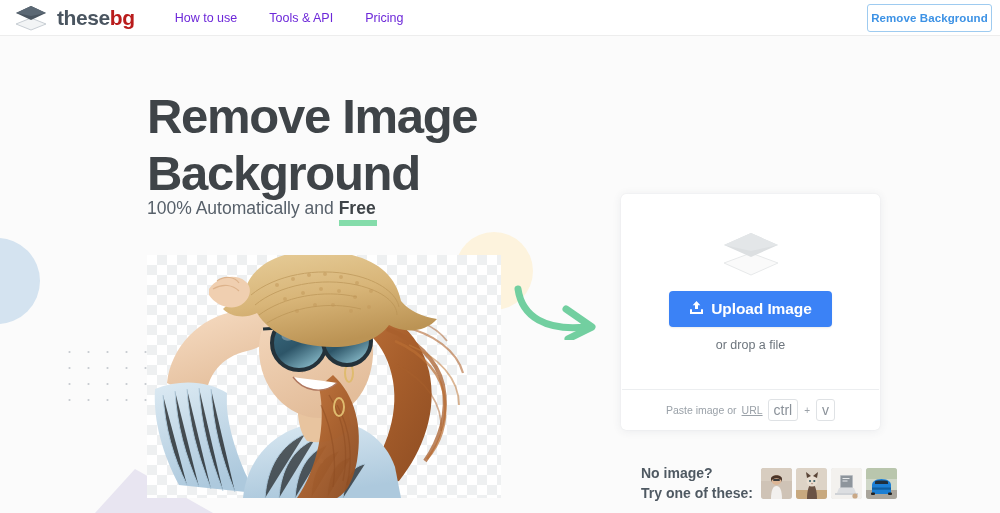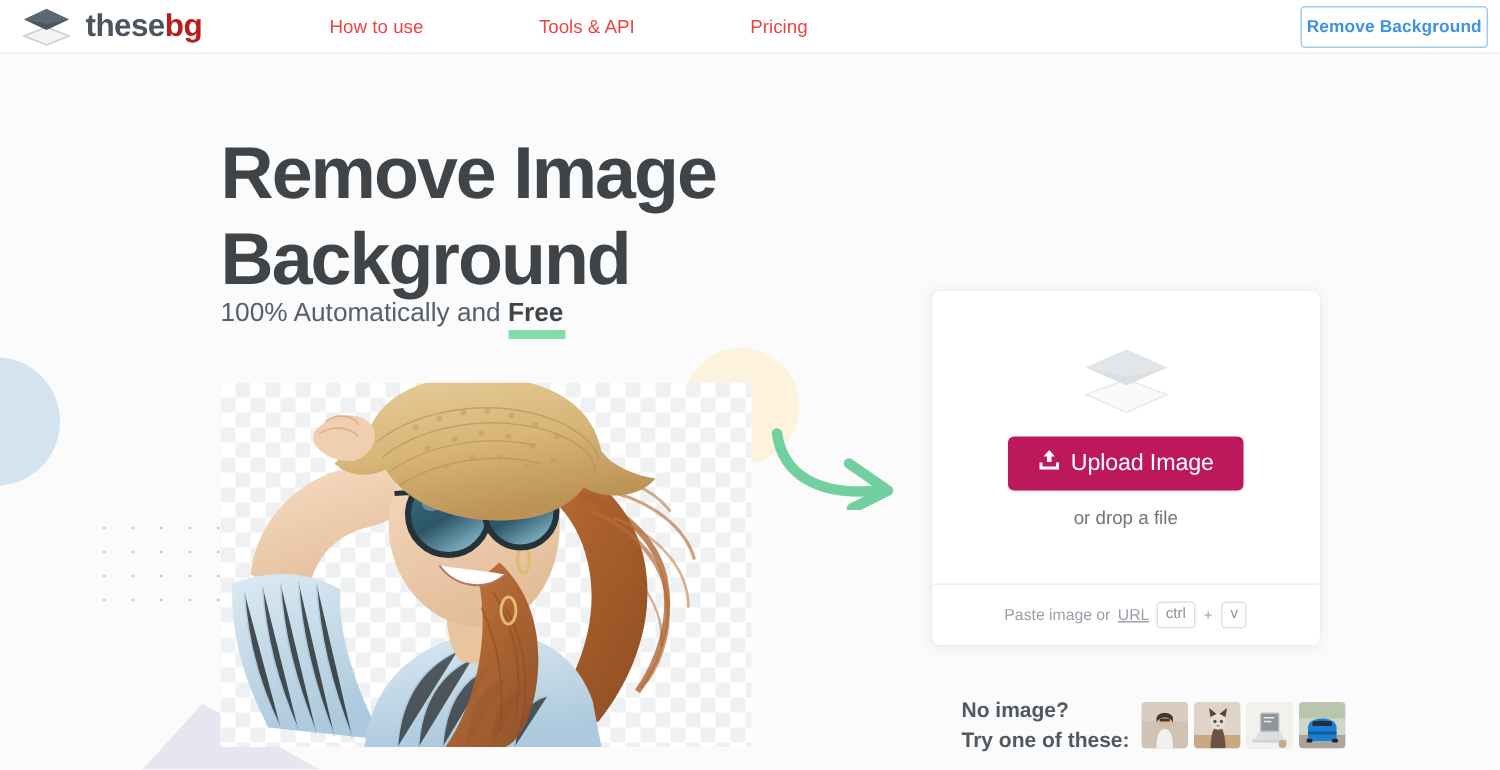--- a/index.html
+++ b/index.html
@@ -20,23 +20,22 @@
     z-index:40;
   }
   .logo-wrap { display:flex; align-items:center; margin-left:14px; }
   .logo-mark { width:34px; height:26px; position:relative; margin-right:9px; }
   .logo-text { font-size:21px; font-weight:bold; letter-spacing:-0.4px; line-height:1; }
   .logo-remove { color:#4a5560; }
   .logo-bg { color:#b91c1c; }
 
   .nav { display:flex; align-items:center; margin-left:40px; gap:32px; }
   .nav-link {
-    font-size:12.5px; color:#ef4444; text-decoration:none; cursor:pointer;
+    font-size:12.5px; color:#6d28d9; text-decoration:none; cursor:pointer;
     white-space:nowrap;
-    margin-left:45px;
   }
 
   .header-cta {
     position:absolute; right:8px; top:4px;
     width:125px; height:28px;
     border:1px solid #9ecbf0; border-radius:3px;
     background:#fff;
     color:#3d92e5; font-size:11.5px; font-weight:bold;
     display:flex; align-items:center; justify-content:center;
     cursor:pointer; letter-spacing:0.1px;
@@ -115,37 +114,37 @@
   .card-body {
     height:195px; display:flex; flex-direction:column;
     align-items:center; justify-content:center;
   }
   .placeholder-icon { width:62px; height:46px; position:relative; margin-bottom:14px; }
 
   .upload-btn {
     display:flex; align-items:center; justify-content:center;
     gap:7px;
     height:36px; padding:0 20px;
-    background:#be185d; border:none; border-radius:4px;
-    color:#ffffff; font-size:15.5px; font-weight:normal;
+    background:#3b82f6; border:none; border-radius:4px;
+    color:#ffffff; font-size:15.5px; font-weight:bold;
     cursor:pointer; letter-spacing:-0.1px;
     box-shadow:0 1px 2px rgba(0,0,0,.08);
   }
   .drop-text { margin-top:11px; font-size:12.5px; color:#6d757d; }
 
   .card-divider { height:1px; background:#eceef0; margin:0 1px; }
 
   .paste-row {
     height:40px; display:flex; align-items:center; justify-content:center;
     gap:5px; font-size:10.5px; color:#9aa1a8;
   }
   .paste-row .url-link { color:#9aa1a8; text-decoration:underline; cursor:pointer; }
   .key {
     border:1px solid #dfe2e5; border-radius:3px;
-    padding:1px 5px; font-size:10px; color:#8a9199; background:#fff;
+    padding:1px 5px; font-size:14px; color:#8a9199; background:#fff;
     line-height:1.35;
   }
   .key-plus { font-size:10px; color:#9aa1a8; padding:0 1px; }
 
   
   .samples {
     position:absolute; left:641px; top:463px;
     display:flex; align-items:center; gap:8px; z-index:10;
   }
   .samples-label { font-size:14px; color:#4f5962; line-height:1.45; font-weight:600; }

